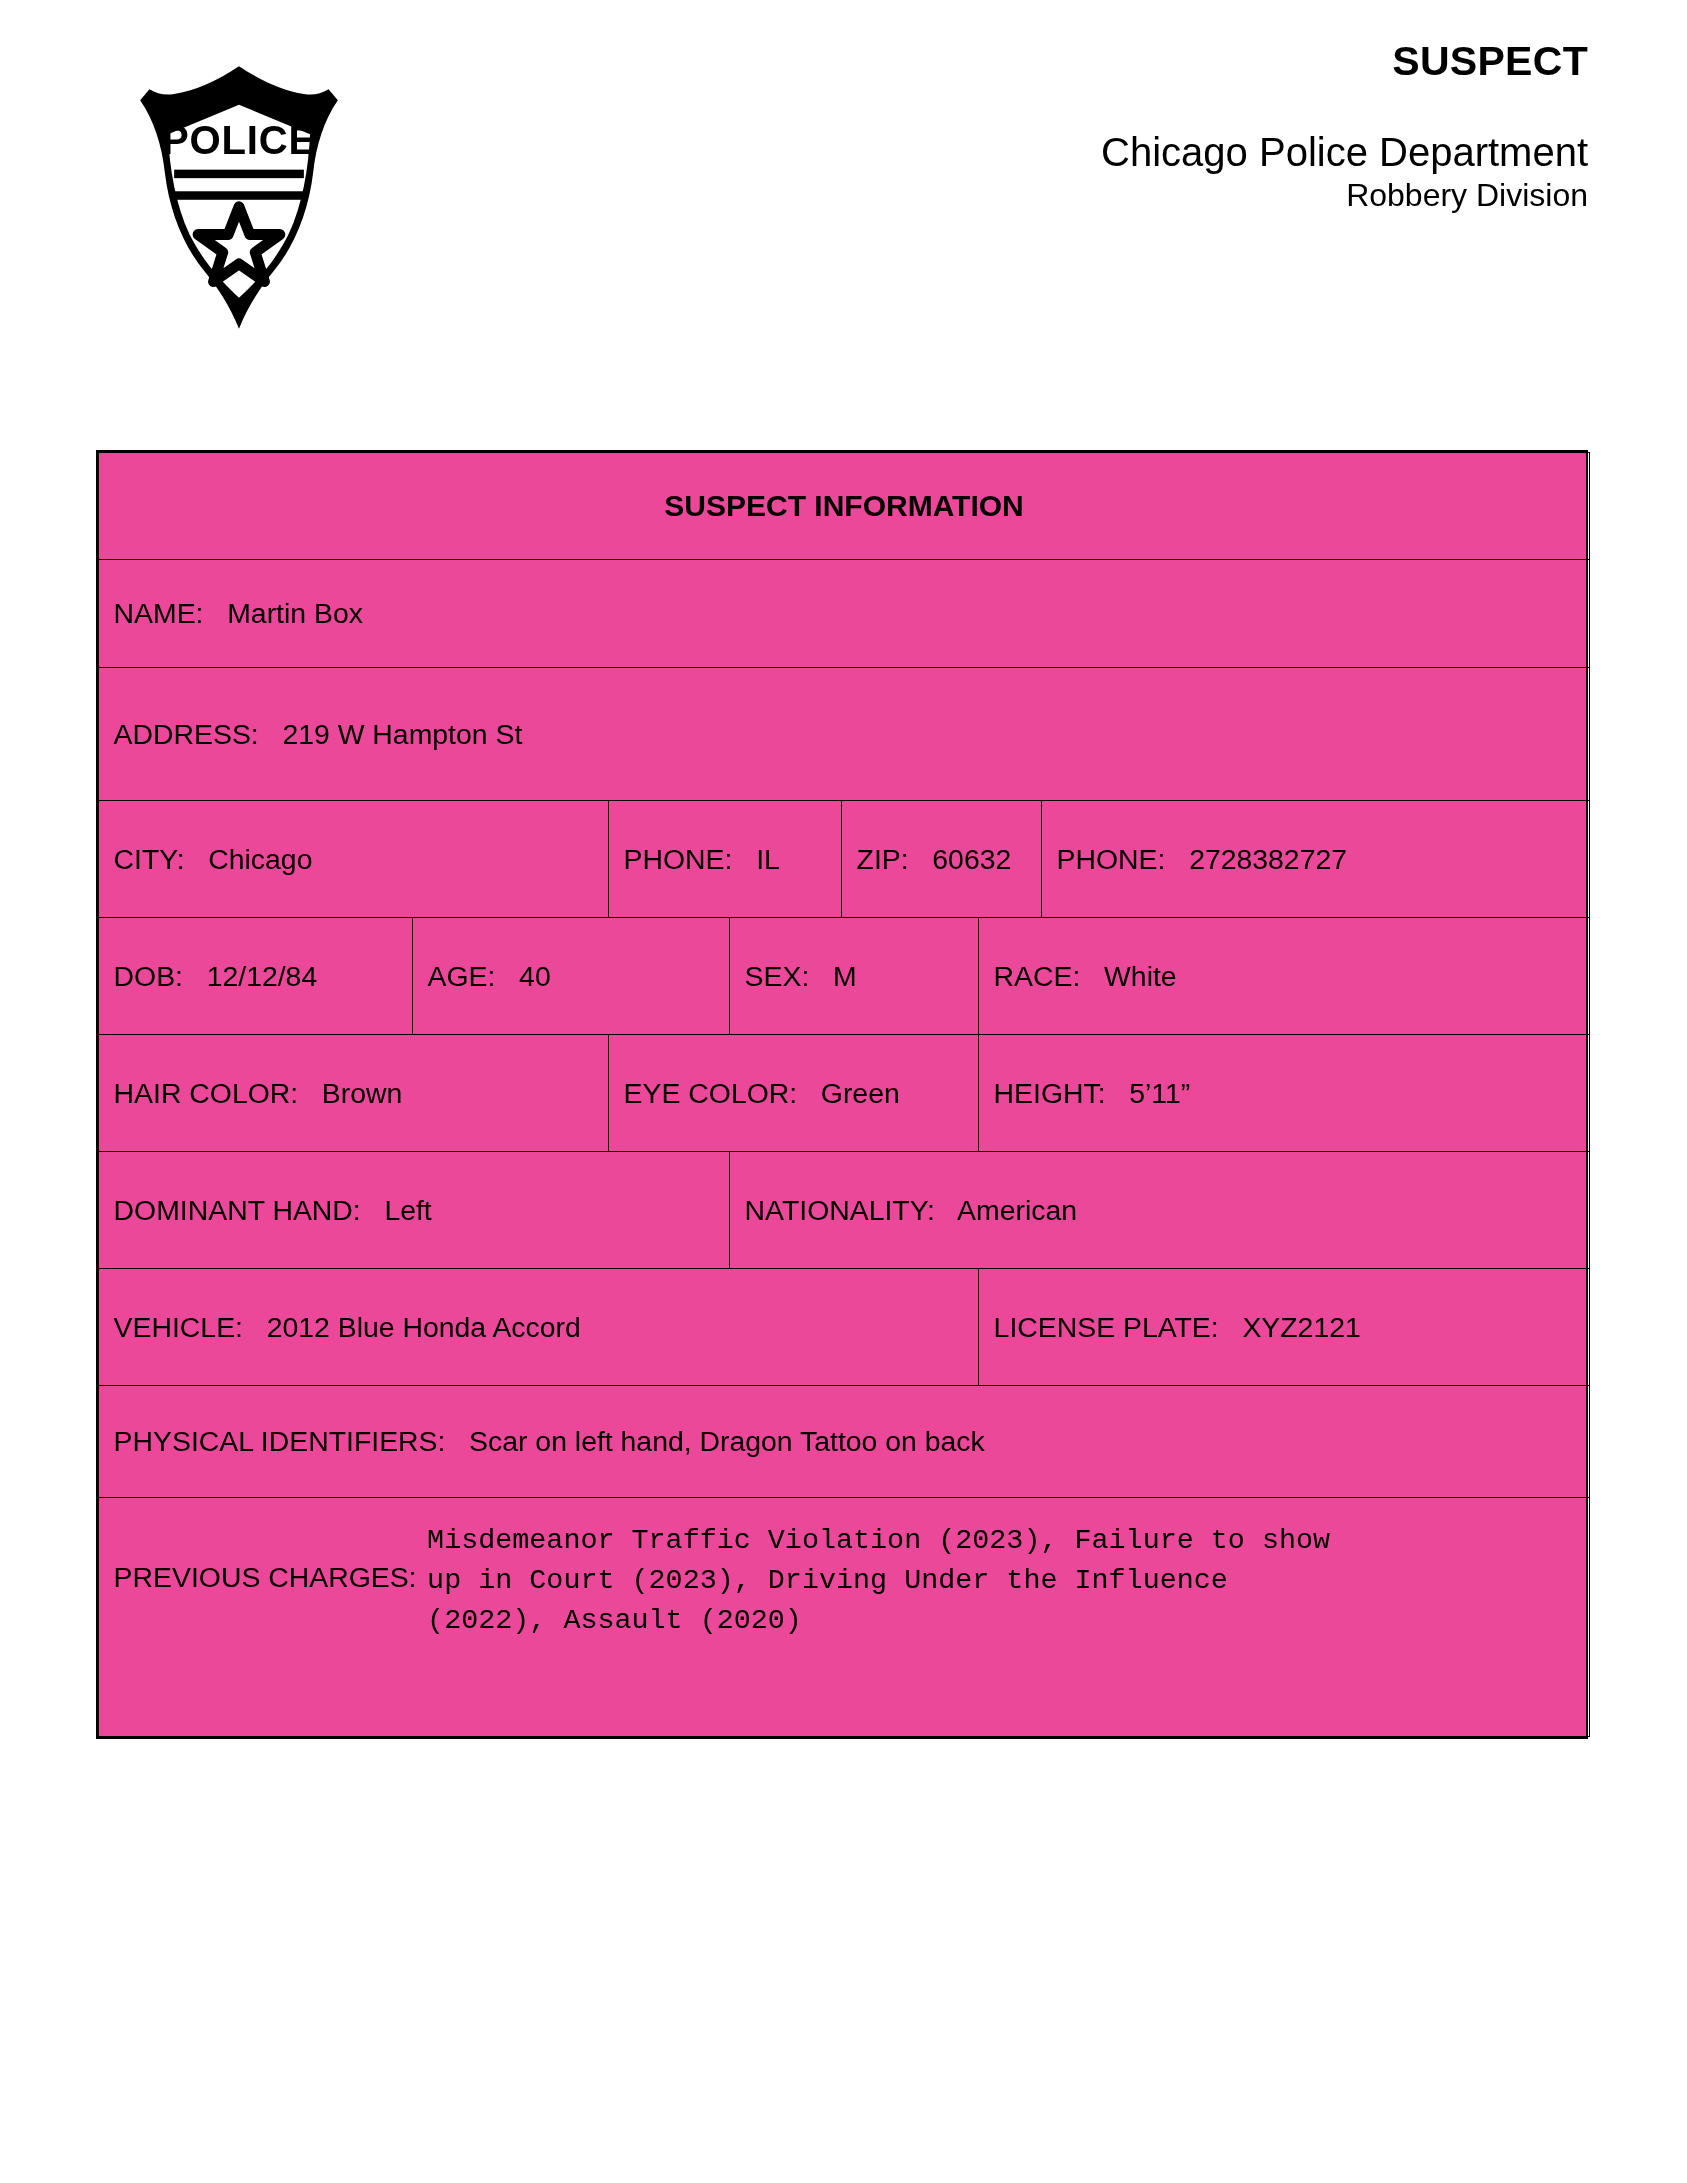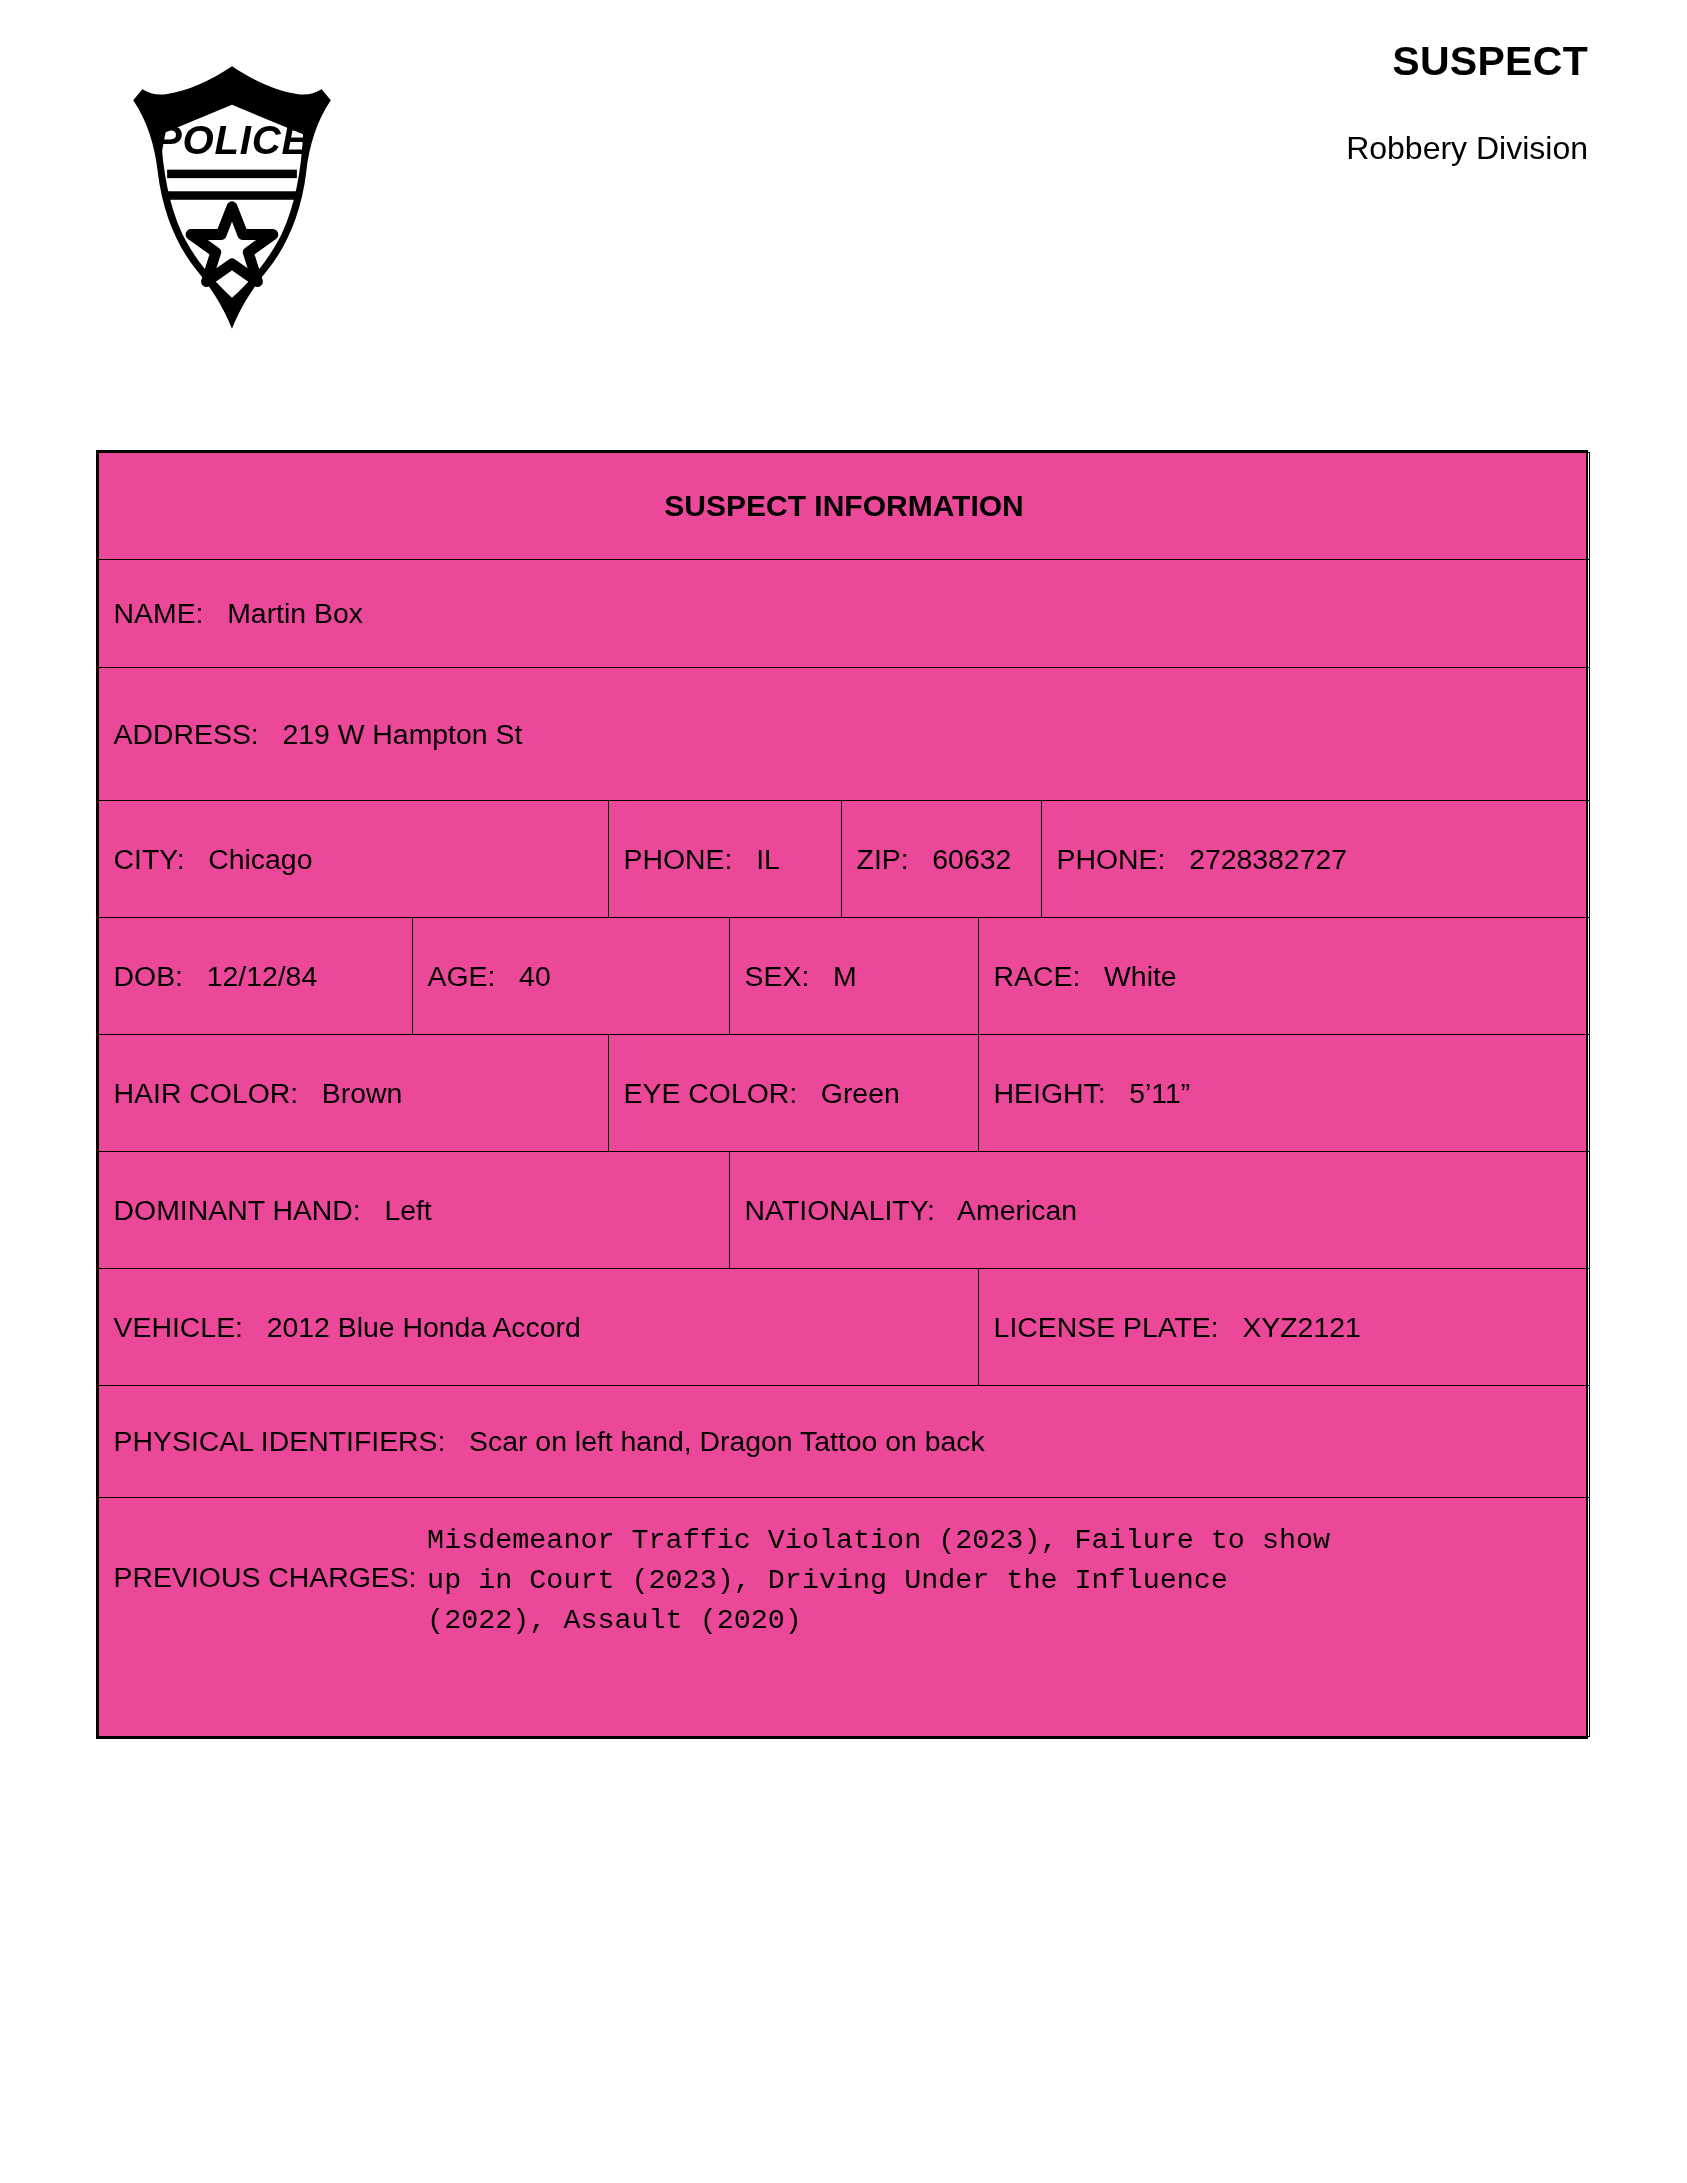--- a/index.html
+++ b/index.html
@@ -26,25 +26,24 @@
   
   .header {
     position: absolute;
     left: 96px;
     top: 40px;
     width: 1492px;
     height: 370px;
   }
   .badge {
     position: absolute;
-    left: 20px;
+    left: 27px;
     top: 20px;
     width: 232px;
     height: 278px;
-    font-style: italic;
   }
   .badge svg { display: block; width: 100%; height: 100%; }
 
   .header-text {
     position: absolute;
     right: 0;
     top: 0;
     width: 992px;
     text-align: right;
   }
@@ -156,20 +155,21 @@
         <path d="M150 58 L 242 96 C 240 140, 232 188, 214 226 C 198 258, 176 284, 150 308 C 124 284, 102 258, 86 226 C 68 188, 60 140, 58 96 Z" fill="#ffffff"></path>
         <text x="150" y="122" font-family="'Liberation Sans', sans-serif" font-size="52" font-weight="bold" text-anchor="middle" fill="#000000" letter-spacing="1">POLICE</text>
         <rect x="66" y="142" width="168" height="11" fill="#000000"></rect>
         <rect x="66" y="170" width="168" height="11" fill="#000000"></rect>
         <path d="M150 190 L 164 226 L 203 226 L 171 249 L 183 287 L 150 264 L 117 287 L 129 249 L 97 226 L 136 226 Z" fill="none" stroke="#000000" stroke-width="14" stroke-linejoin="round"></path>
       </svg>
     </div>
 
     <div class="header-text">
       <div class="doc-type">SUSPECT</div>
+      <div class="dept-name">Chicago Police Department</div>
       <div class="dept-sub">Robbery Division</div>
     </div>
 
   </div>
 
   <div class="form-table">
     <table>
       <colgroup>
         <col style="width:202px">
         <col style="width:112px">

